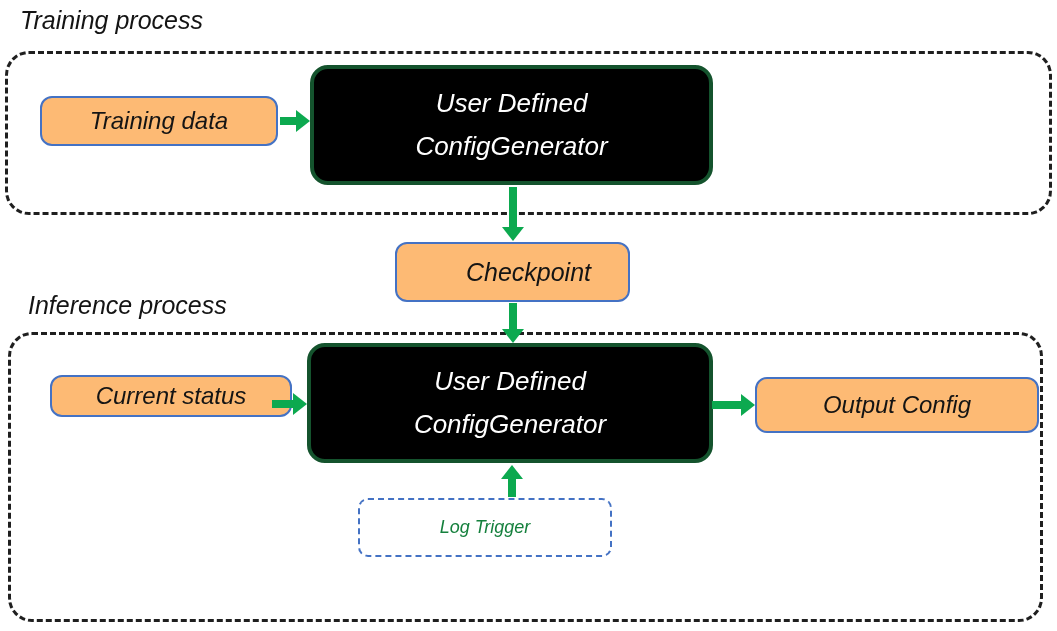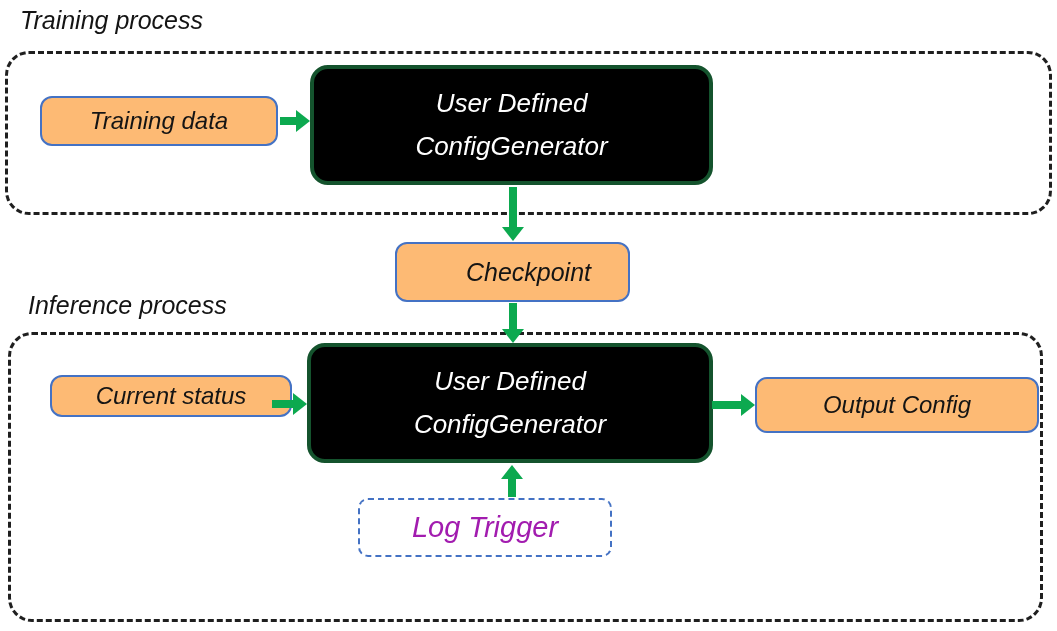--- a/index.html
+++ b/index.html
@@ -59,22 +59,22 @@
   }
   .trigger-box {
     position: absolute;
     background: #ffffff;
     border: 2px dashed #4472C4;
     border-radius: 10px;
     box-sizing: border-box;
     display: flex;
     align-items: center;
     justify-content: center;
-    font-size: 29px;
-    color: #a21caf;
+    font-size: 18px;
+    color: #15803d;
     white-space: nowrap;
   }
   #arrow-layer {
     position: absolute;
     left: 0;
     top: 0;
     width: 1057px;
     height: 631px;
     pointer-events: none;
   }

